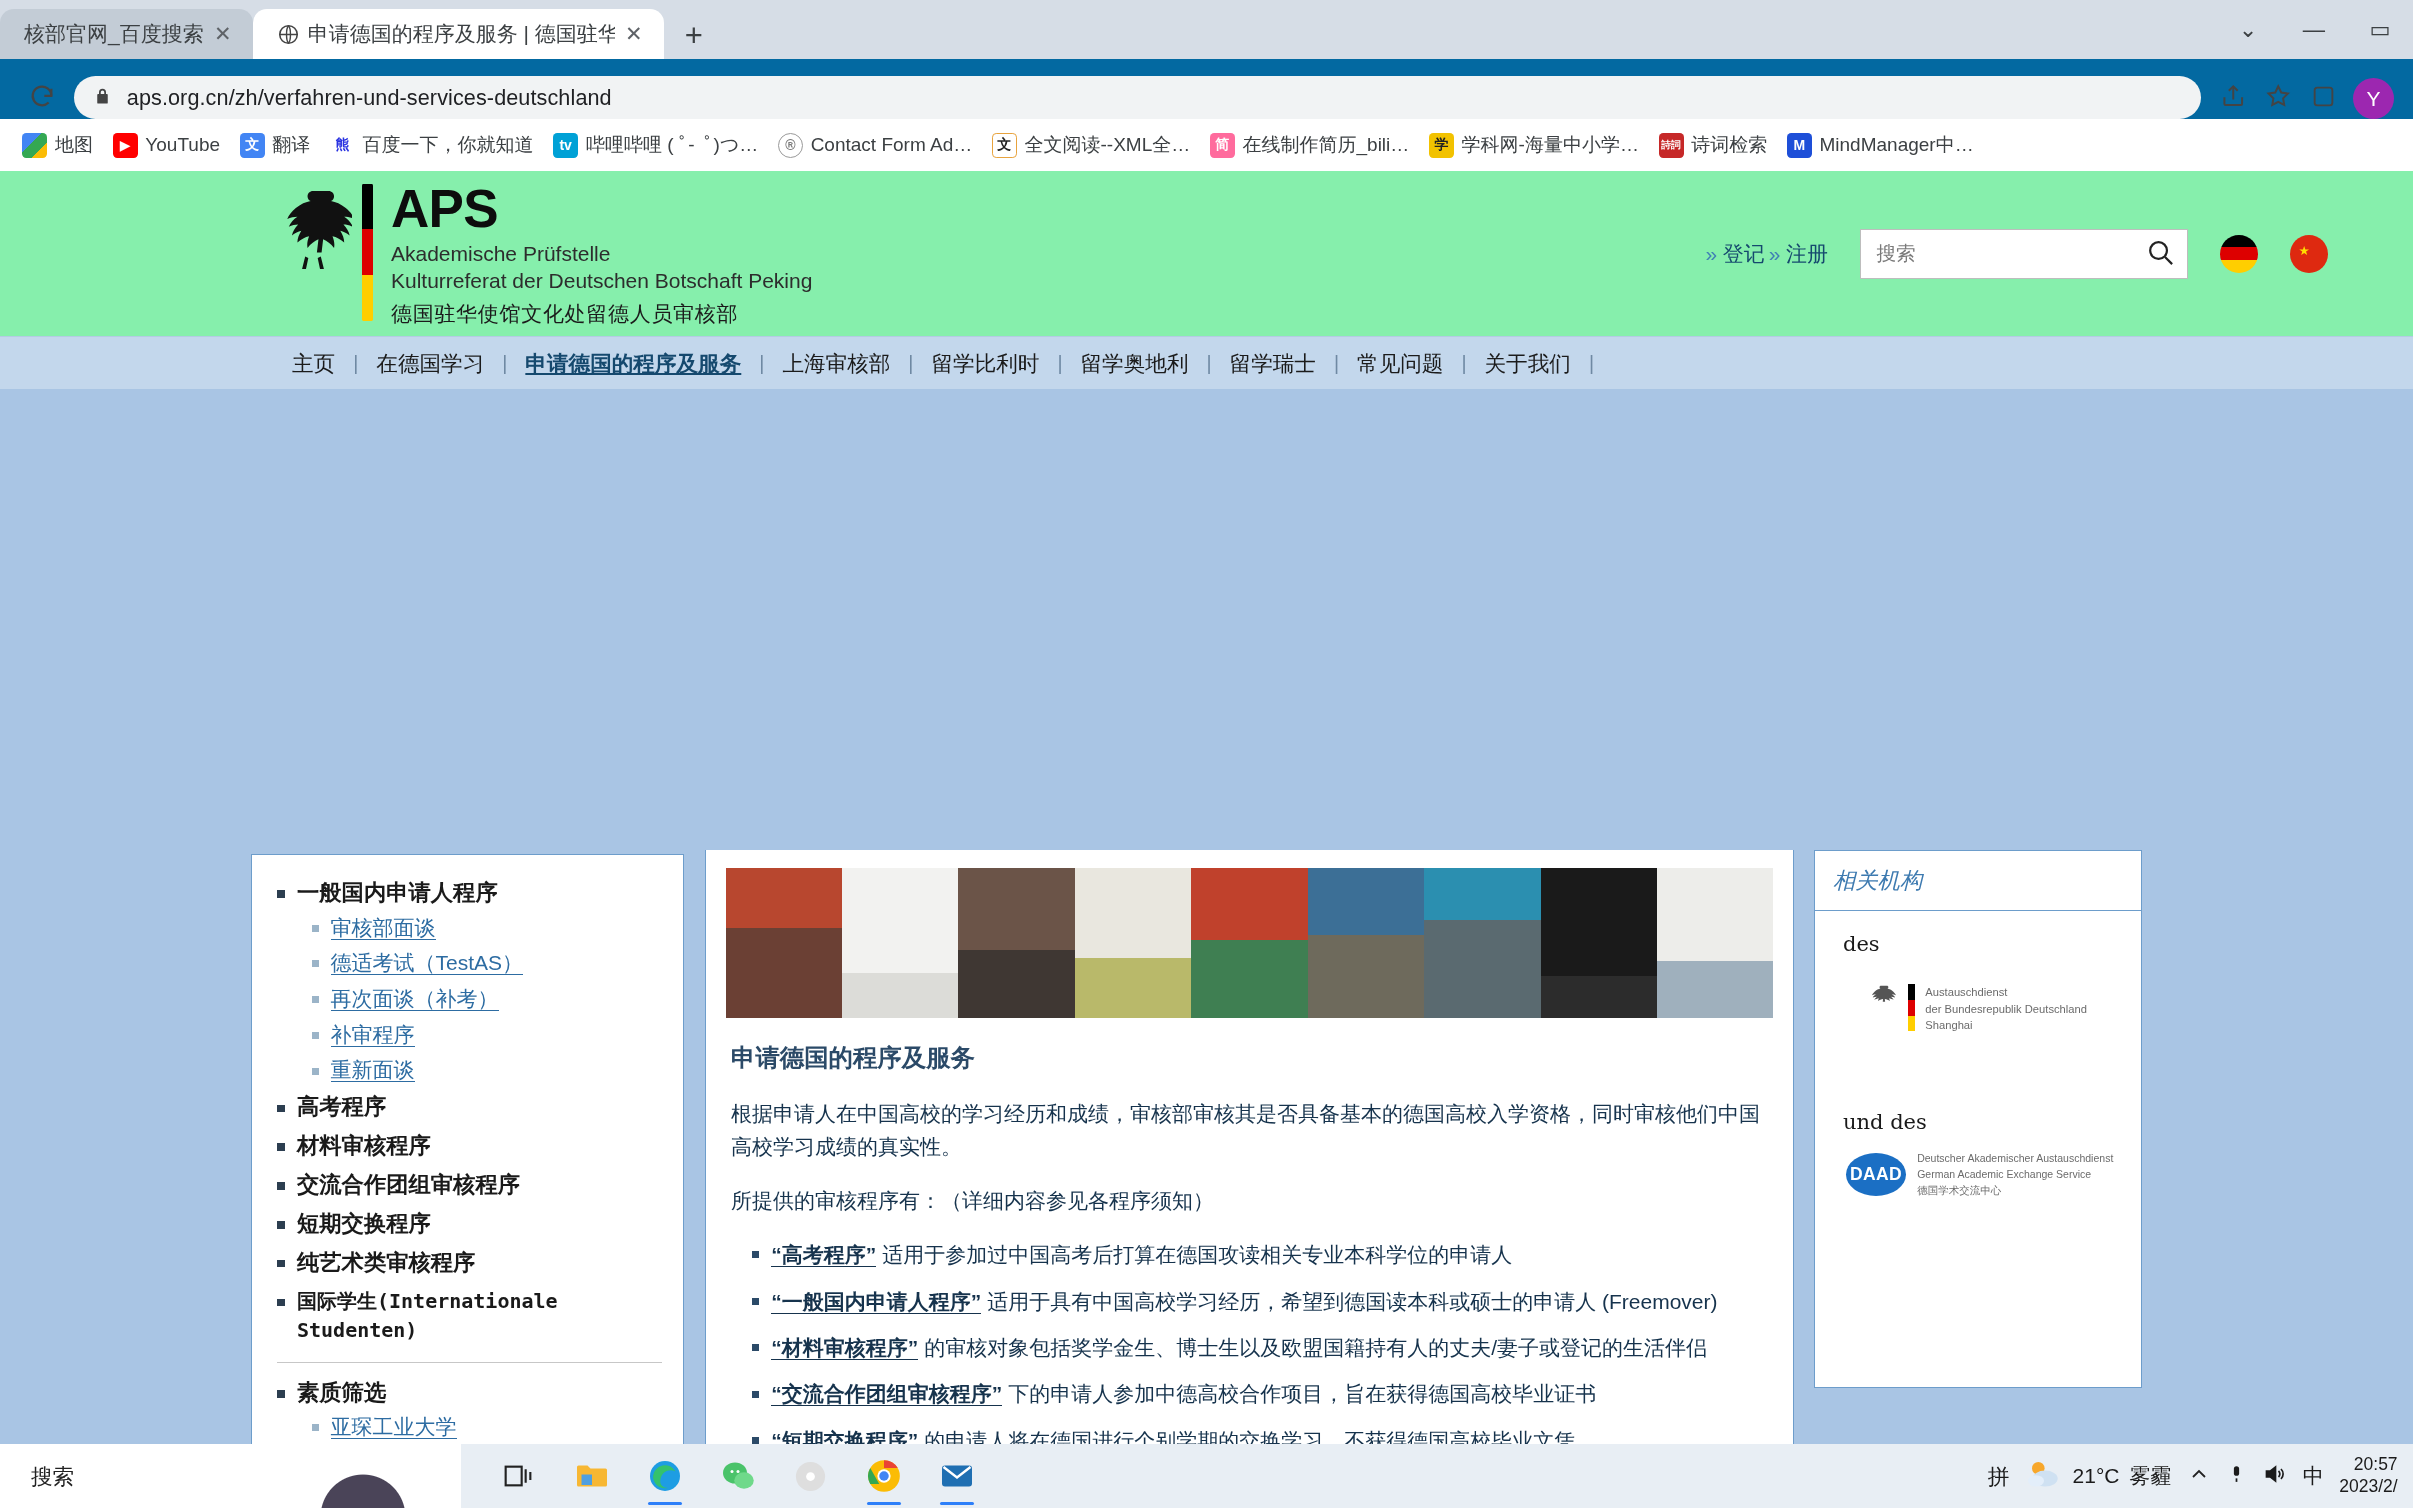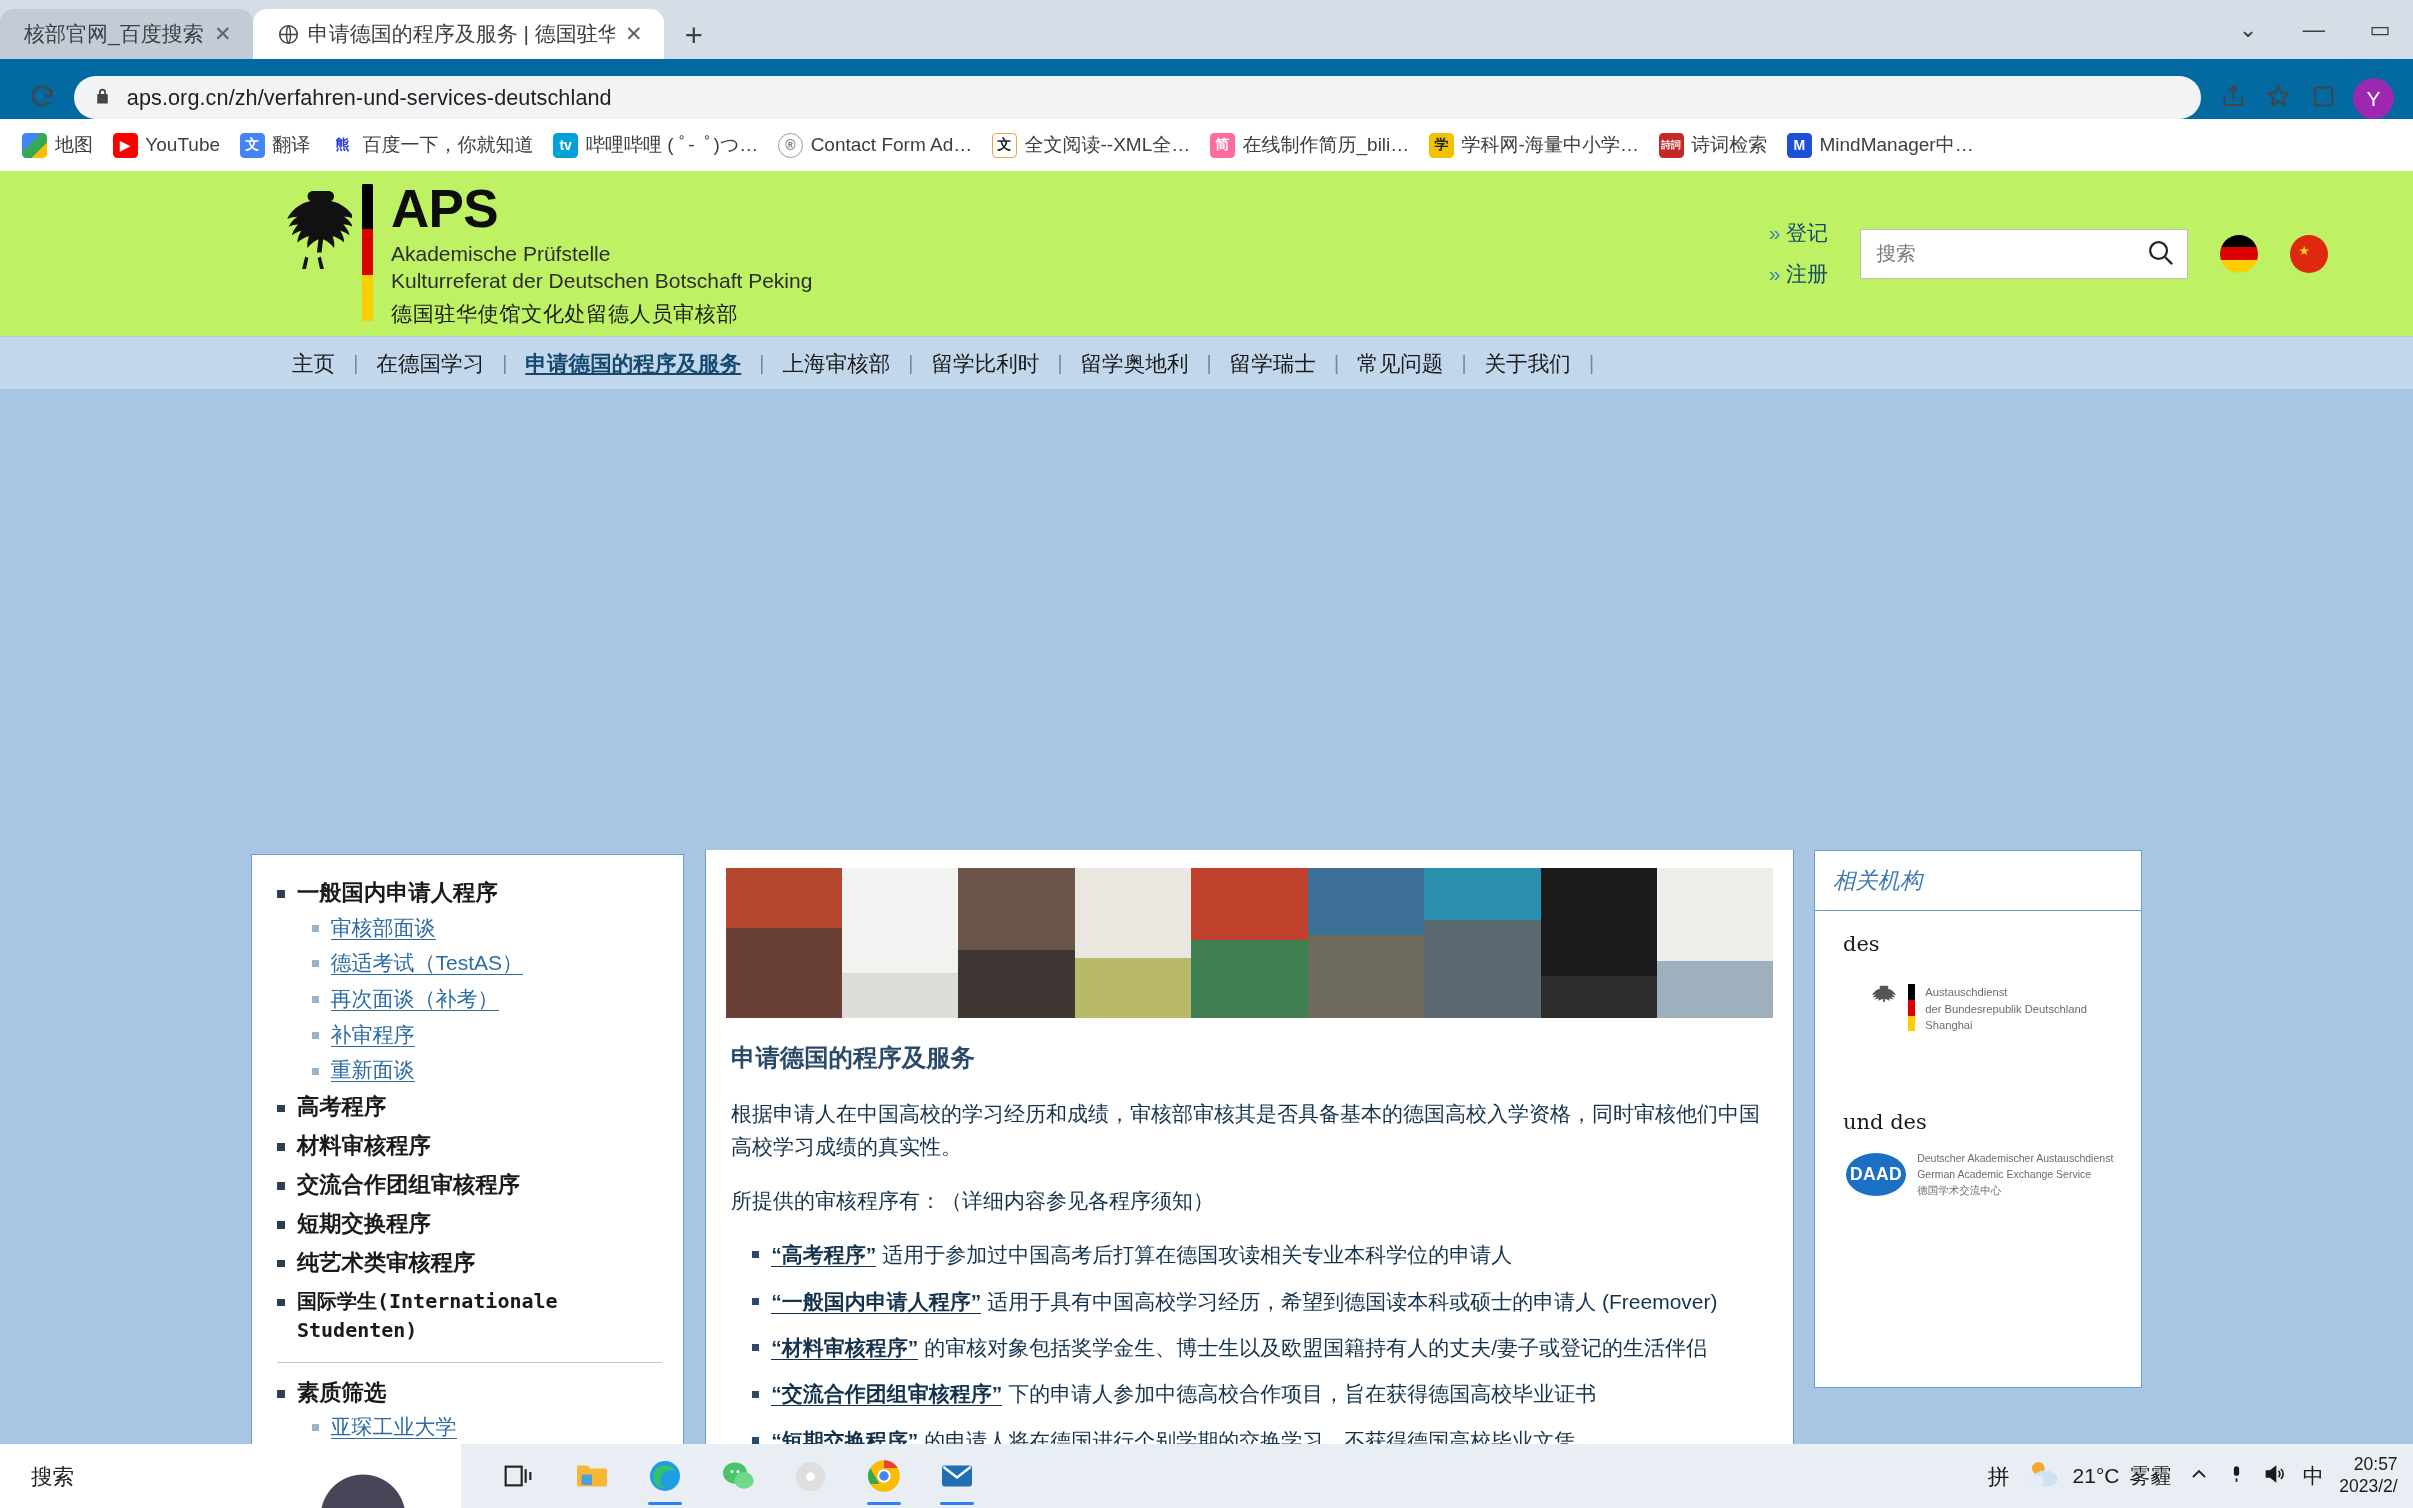--- a/index.html
+++ b/index.html
@@ -39,32 +39,32 @@
 
   
   .bookmarks { height:52px; background:#ffffff; display:flex; align-items:center; padding:0 12.6px; gap:0; overflow:hidden; }
   .bm { display:flex; align-items:center; gap:7.7px; padding:0 9.8px; font-size:19px; color:#3c4043; white-space:nowrap; cursor:pointer; }
   .bm-ico { width:25px; height:25px; flex:0 0 25px; border-radius:4.2px; display:flex; align-items:center; justify-content:center;
             font-size:14px; color:#fff; font-weight:bold; overflow:hidden; }
 
   
   .viewport { flex:1; background:#a9c5e4; position:relative; overflow:hidden; }
 
-  .site-header { background:#bef264; height:165px; position:relative;text-decoration:underline; }
+  .site-header { background:#86efac; height:165px; position:relative;text-decoration:underline; }
   .logo-wrap { position:absolute; left:274px; top:12.6px; display:flex; gap:0; align-items:stretch; }
   .eagle { width:78px; height:95px; margin-right:9.8px; }
   .flagbar { width:11.2px; margin-right:18px; display:flex; flex-direction:column; border-radius:1.4px; overflow:hidden; height:137px;}
   .flagbar i { display:block; flex:1; }
   .logo-text .aps { font-size:53px; font-weight:700; letter-spacing:-0.7px; line-height:.95; color:#0d0d0d; font-family:"Liberation Sans",sans-serif;}
   .logo-text .l2 { font-size:21px; color:#2d2d2d; margin-top:8.4px; }
   .logo-text .l3 { font-size:21px; color:#2d2d2d; margin-top:2.8px;}
   .logo-text .l4 { font-size:21px; color:#1b1b1b; margin-top:7px; letter-spacing:0.7px;}
 
   .hdr-right { position:absolute; right:85px; top:0; height:165px; display:flex; align-items:center; gap:32px; }
-  .auth { display:flex; flex-direction:column; gap:13px; }
+  .auth { display:flex; flex-direction:row; gap:4px; }
   .auth a { font-size:21px; color:#15496e; text-decoration:none; white-space:nowrap; cursor:pointer;}
   .auth .chev { color:#3f7fb5; margin-right:5.6px; }
   .searchbox { width:328px; height:50px; border:1.4px solid #bdbdbd; background:#fff; display:flex; align-items:center;
                justify-content:space-between; padding:0 11.2px 0 15.4px; }
   .searchbox .ph { font-size:19.6px; color:#7a7a7a; }
   .flagcircle { width:38px; height:38px; border-radius:50%; overflow:hidden; display:flex; flex-direction:column; cursor:pointer;}
   .flagcircle i { flex:1; display:block; }
 
   
   .nav { background:#c3d7ec; height:53px; display:flex; align-items:center; padding-left:274px; border-top:0.7px solid #b3cbe3;}

